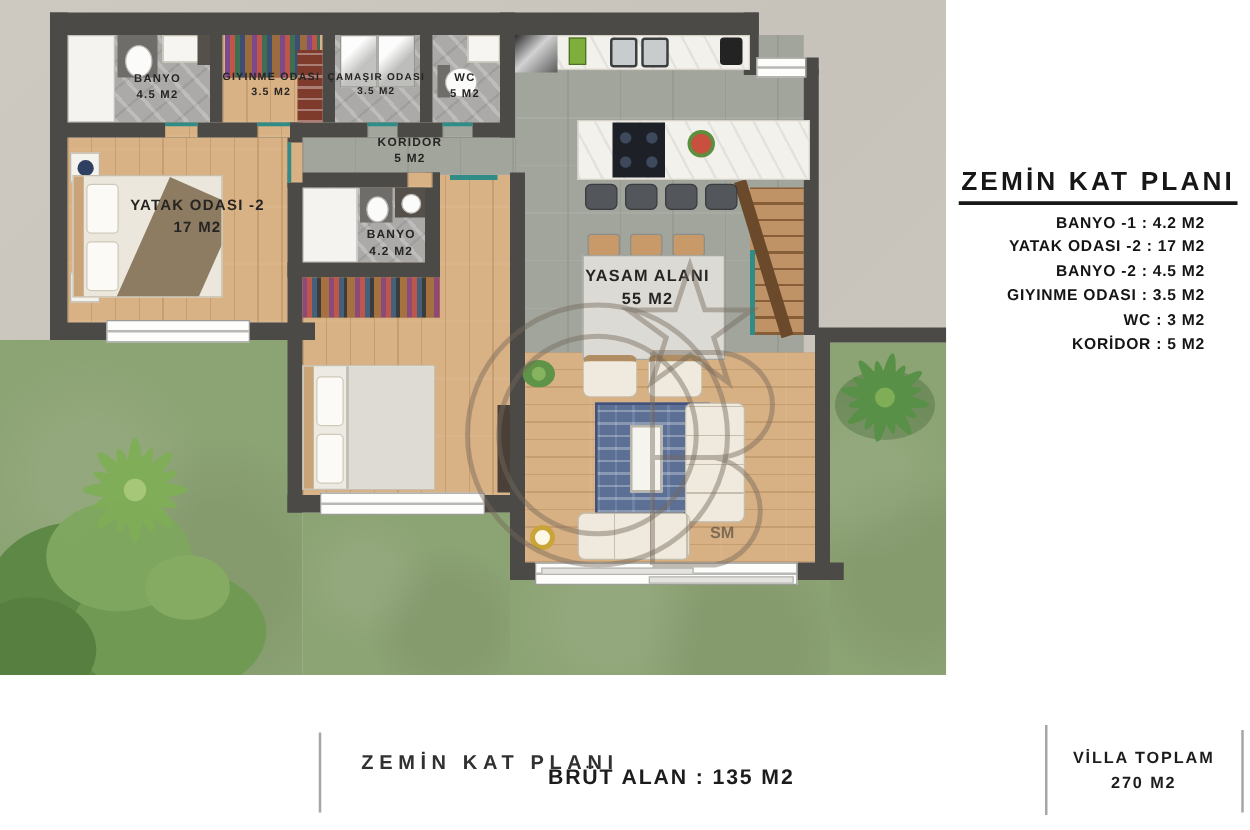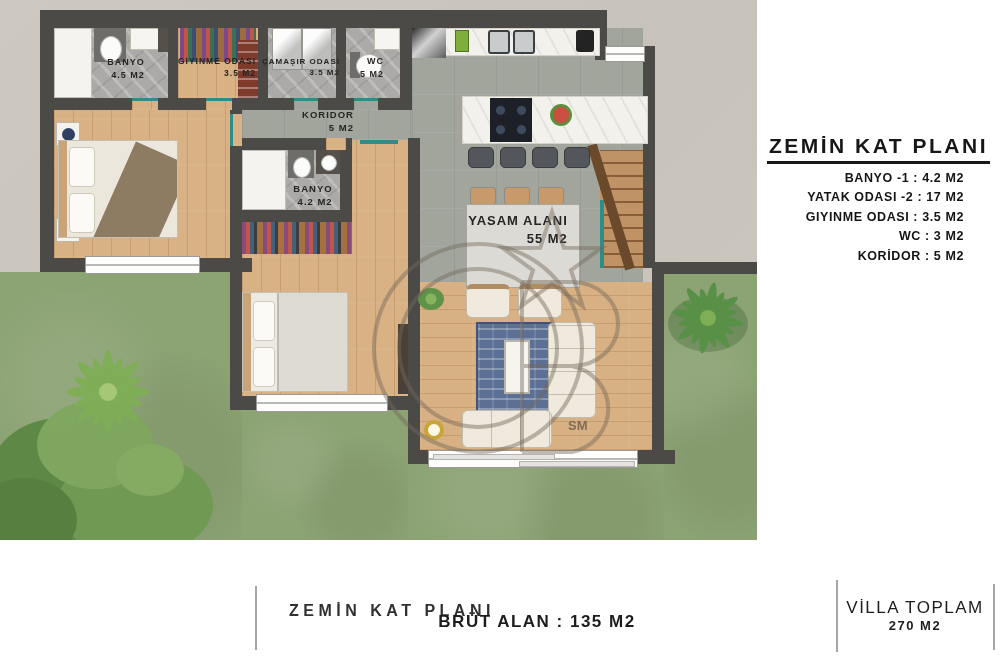--- a/index.html
+++ b/index.html
@@ -22,21 +22,21 @@
       background-image:repeating-linear-gradient(90deg, rgba(0,0,0,.06) 0 1px, transparent 1px 42px),
                        repeating-linear-gradient(0deg, rgba(255,255,255,.07) 0 1px, transparent 1px 38px);}
   .floor-marble{position:absolute;background:#abaaa8;
       background-image:repeating-linear-gradient(48deg, rgba(255,255,255,.22) 0 3px, transparent 3px 14px),
                        repeating-linear-gradient(-40deg, rgba(0,0,0,.07) 0 2px, transparent 2px 17px);}
   .white-zone{position:absolute;background:#f4f3f0;border:1px solid #c2c1bd;box-sizing:border-box;}
   .window{position:absolute;background:#fdfdfc;border:1px solid #9c9b97;box-sizing:border-box;
       background-image:linear-gradient(#b9b8b4,#b9b8b4);background-size:100% 2px;
       background-position:center;background-repeat:no-repeat;}
   .sill{position:absolute;background:#2f8c86;}
-  .plabel{position:absolute;transform:translate(-50%,-50%);text-align:right;font-weight:bold;
+  .plabel{position:absolute;transform:translate(-50%,-50%);text-align:center;font-weight:bold;
       color:#262523;letter-spacing:1px;line-height:1.4;white-space:nowrap;z-index:30;}
   .furn{position:absolute;box-sizing:border-box;}
   .ivory{background:#efeadd;border:1px solid #c2bcab;}
   .counter{background:#f3f1ec;border:1px solid #d6d2c8;
       background-image:repeating-linear-gradient(62deg, rgba(150,150,150,.16) 0 2px, transparent 2px 16px);}
   .stool{position:absolute;width:24px;height:19px;background:#53565a;border:1px solid #393b3e;border-radius:5px;}
   .chair{position:absolute;width:24px;height:16px;background:#c89a6a;border:1px solid #8d8d8b;border-radius:3px;}
   .toilet-base{position:absolute;background:#6e6d6a;}
   .toilet-bowl{position:absolute;background:#fbfbf9;border:1px solid #b9b8b4;border-radius:50%;}
   #side-panel{position:absolute;left:757px;top:0;width:243px;height:540px;background:#ffffff;}
@@ -256,20 +256,24 @@
       <div>3.5 M2</div>
     </div>
     <div class="plabel" style="left:372px;top:68px;font-size:9px;">
       <div>WC</div>
       <div>5 M2</div>
     </div>
     <div class="plabel" style="left:328px;top:121px;font-size:9.5px;">
       <div>KORIDOR</div>
       <div>5 M2</div>
     </div>
+    <div class="plabel" style="left:158px;top:173px;font-size:12px;">
+      <div>YATAK ODASI -2</div>
+      <div>17 M2</div>
+    </div>
     <div class="plabel" style="left:313px;top:195px;font-size:9.5px;">
       <div>BANYO</div>
       <div>4.2 M2</div>
     </div>
     <div class="plabel" style="left:518px;top:230px;font-size:13px;">
       <div>YASAM ALANI</div>
       <div>55 M2</div>
     </div>
 
     <svg class="abs" style="left:0;top:0;z-index:40;pointer-events:none;" width="757" height="540">
@@ -283,32 +287,33 @@
     </svg>
   </div>
 
   <div id="side-panel">
     <div id="panel-title">
       <span>ZEMİN KAT PLANI</span>
     </div>
     <div id="panel-lines">
       <div>BANYO -1 : 4.2 M2</div>
       <div>YATAK ODASI -2 : 17 M2</div>
+      <div>BANYO -2 : 4.5 M2</div>
       <div>GIYINME ODASI : 3.5 M2</div>
       <div>WC : 3 M2</div>
       <div>KORİDOR : 5 M2</div>
     </div>
   </div>
 
   <div class="hr" style="top:540px;height:2px;background:#e4e4e2;"></div>
   <div class="hr" style="top:555px;height:3px;background:#c8c8c6;"></div>
 
   <div id="footer">
     <div class="vline" style="left:255px;top:46px;height:64px;"></div>
     <div class="ftxt" style="left:272px;top:62px;width:240px;font-size:16px;letter-spacing:4.5px;font-weight:bold;color:#313131;">ZEMİN KAT PLANI</div>
     <div class="ftxt" style="left:422px;top:72px;width:230px;font-size:17px;letter-spacing:1.5px;font-weight:bold;">BRÜT ALAN : 135 M2</div>
     <div class="vline" style="left:836px;top:40px;height:72px;"></div>
-    <div class="ftxt" style="left:845px;top:58px;width:140px;font-size:17px;letter-spacing:1.5px;font-weight:normal;">VİLLA TOPLAM</div>
+    <div class="ftxt" style="left:845px;top:58px;width:140px;font-size:13px;letter-spacing:1.5px;font-weight:bold;">VİLLA TOPLAM</div>
     <div class="ftxt" style="left:845px;top:78px;width:140px;font-size:13px;letter-spacing:1.5px;font-weight:bold;">270 M2</div>
     <div class="vline" style="left:993px;top:44px;height:66px;"></div>
   </div>
 
 </div>
 
 </body></html>

